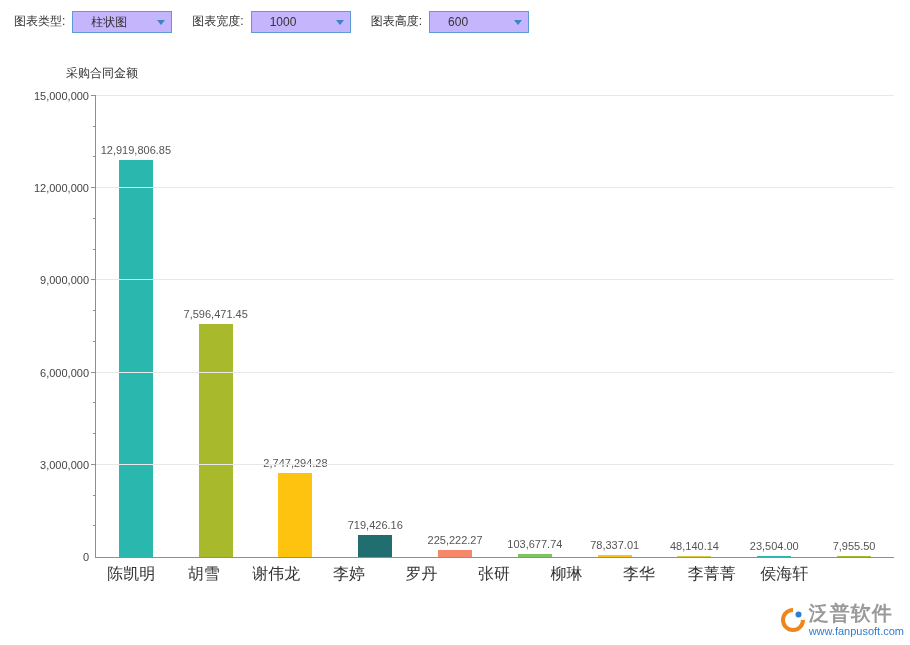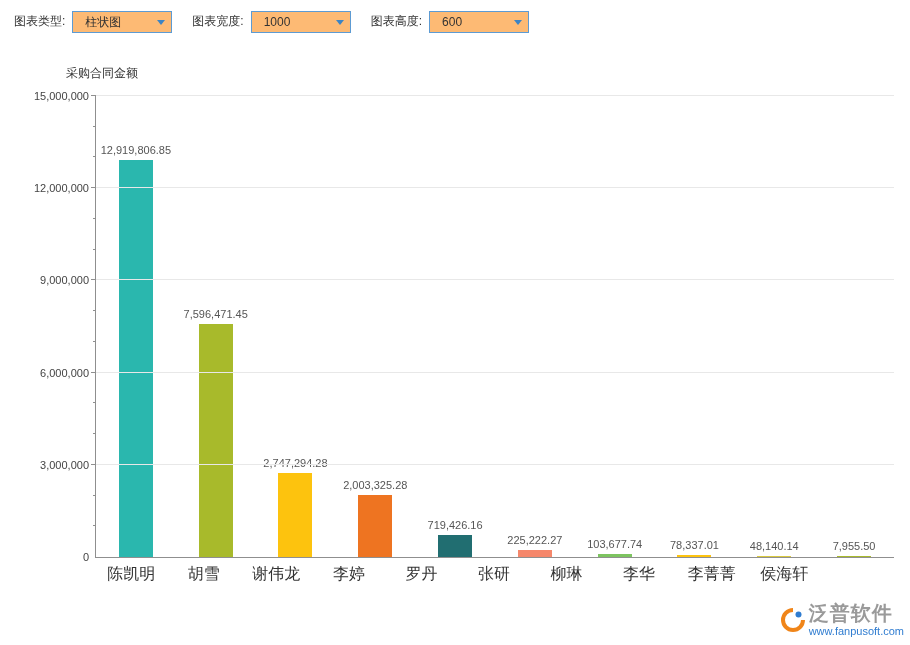--- a/index.html
+++ b/index.html
@@ -7,21 +7,21 @@
   .app{position:relative;width:910px;height:645px;background:#fff;overflow:hidden;}
 
   
   .header{height:55px;display:flex;align-items:center;justify-content:center;border-bottom:2px solid #d8e7f5;}
   .title{font-size:18px;font-weight:500;color:#333;margin:0;}
 
   
   .toolbar{height:43px;display:flex;align-items:center;padding-left:14px;gap:20px;}
   .ctrl{display:flex;align-items:center;gap:7px;font-size:12px;color:#333;}
   .select{position:relative;width:100px;height:22px;box-sizing:border-box;border:1px solid #5d9bd3;
-          background:#fdba74;font-size:12px;color:#333;line-height:20px;padding:0 20px 0 12px;cursor:pointer;}
+          background:#c4b5fd;font-size:12px;color:#333;line-height:20px;padding:0 20px 0 18px;cursor:pointer;}
   .caret{position:absolute;right:6px;top:8px;width:0;height:0;
          border-left:4px solid transparent;border-right:4px solid transparent;border-top:5px solid #3c84c4;}
 
   
   .chart-area{position:relative;height:545px;}
   .ylabel{position:absolute;left:66px;top:22px;font-size:12px;color:#333;}
   .plot{position:absolute;left:95px;top:53px;width:798px;height:461px;
         border-left:1px solid #8f8f8f;border-bottom:1px solid #8f8f8f;}
   .gridline{position:absolute;left:0;right:0;height:1px;background:#e8e8e8;}
   .tickmark{position:absolute;right:100%;height:1px;background:#8f8f8f;}
@@ -80,42 +80,42 @@
           </div>
           <div class="slot">
             <div class="vlabel" style="bottom: 237.465px;">7,596,471.45</div>
             <div class="bar" style="height: 233.465px; background: rgb(168, 186, 43);"></div>
           </div>
           <div class="slot">
             <div class="vlabel" style="bottom: 88.4335px;">2,747,294.28</div>
             <div class="bar" style="height: 84.4335px; background: rgb(253, 195, 14);"></div>
           </div>
           <div class="slot">
-            <div class="vlabel" style="bottom: 65.5689px;">2,003,325.28</div>
-            <div class="bar" style="height: 61.5689px; background: rgb(238, 116, 33);"></div>
-          </div>
-          <div class="slot">
             <div class="vlabel" style="bottom: 26.1104px;">719,426.16</div>
             <div class="bar" style="height: 22.1104px; background: rgb(33, 110, 113);"></div>
           </div>
           <div class="slot">
             <div class="vlabel" style="bottom: 10.9218px;">225,222.27</div>
             <div class="bar" style="height: 6.92183px; background: rgb(245, 135, 107);"></div>
           </div>
           <div class="slot">
             <div class="vlabel" style="bottom: 7.18636px;">103,677.74</div>
             <div class="bar" style="height: 3.18636px; background: rgb(125, 196, 96);"></div>
           </div>
           <div class="slot">
             <div class="vlabel" style="bottom: 6.40756px;">78,337.01</div>
             <div class="bar" style="height: 2.40756px; background: rgb(253, 195, 14);"></div>
           </div>
           <div class="slot">
             <div class="vlabel" style="bottom: 5.47951px;">48,140.14</div>
             <div class="bar" style="height: 1.47951px; background: rgb(217, 201, 63);"></div>
+          </div>
+          <div class="slot">
+            <div class="vlabel" style="bottom: 5px;">23,504.00</div>
+            <div class="bar" style="height: 1px; background: rgb(42, 183, 174);"></div>
           </div>
           <div class="slot">
             <div class="vlabel" style="bottom: 5px;">7,955.50</div>
             <div class="bar" style="height: 1px; background: rgb(168, 186, 43);"></div>
           </div>
         </div>
     <div class="tickmark" style="bottom: 30.7333px; width: 3px;"></div>
         <div class="tickmark" style="bottom: 61.4667px; width: 3px;"></div>
         <div class="gridline" style="bottom: 92.2px;"></div>
         <div class="tickmark" style="bottom: 92.2px; width: 5px;"></div>

